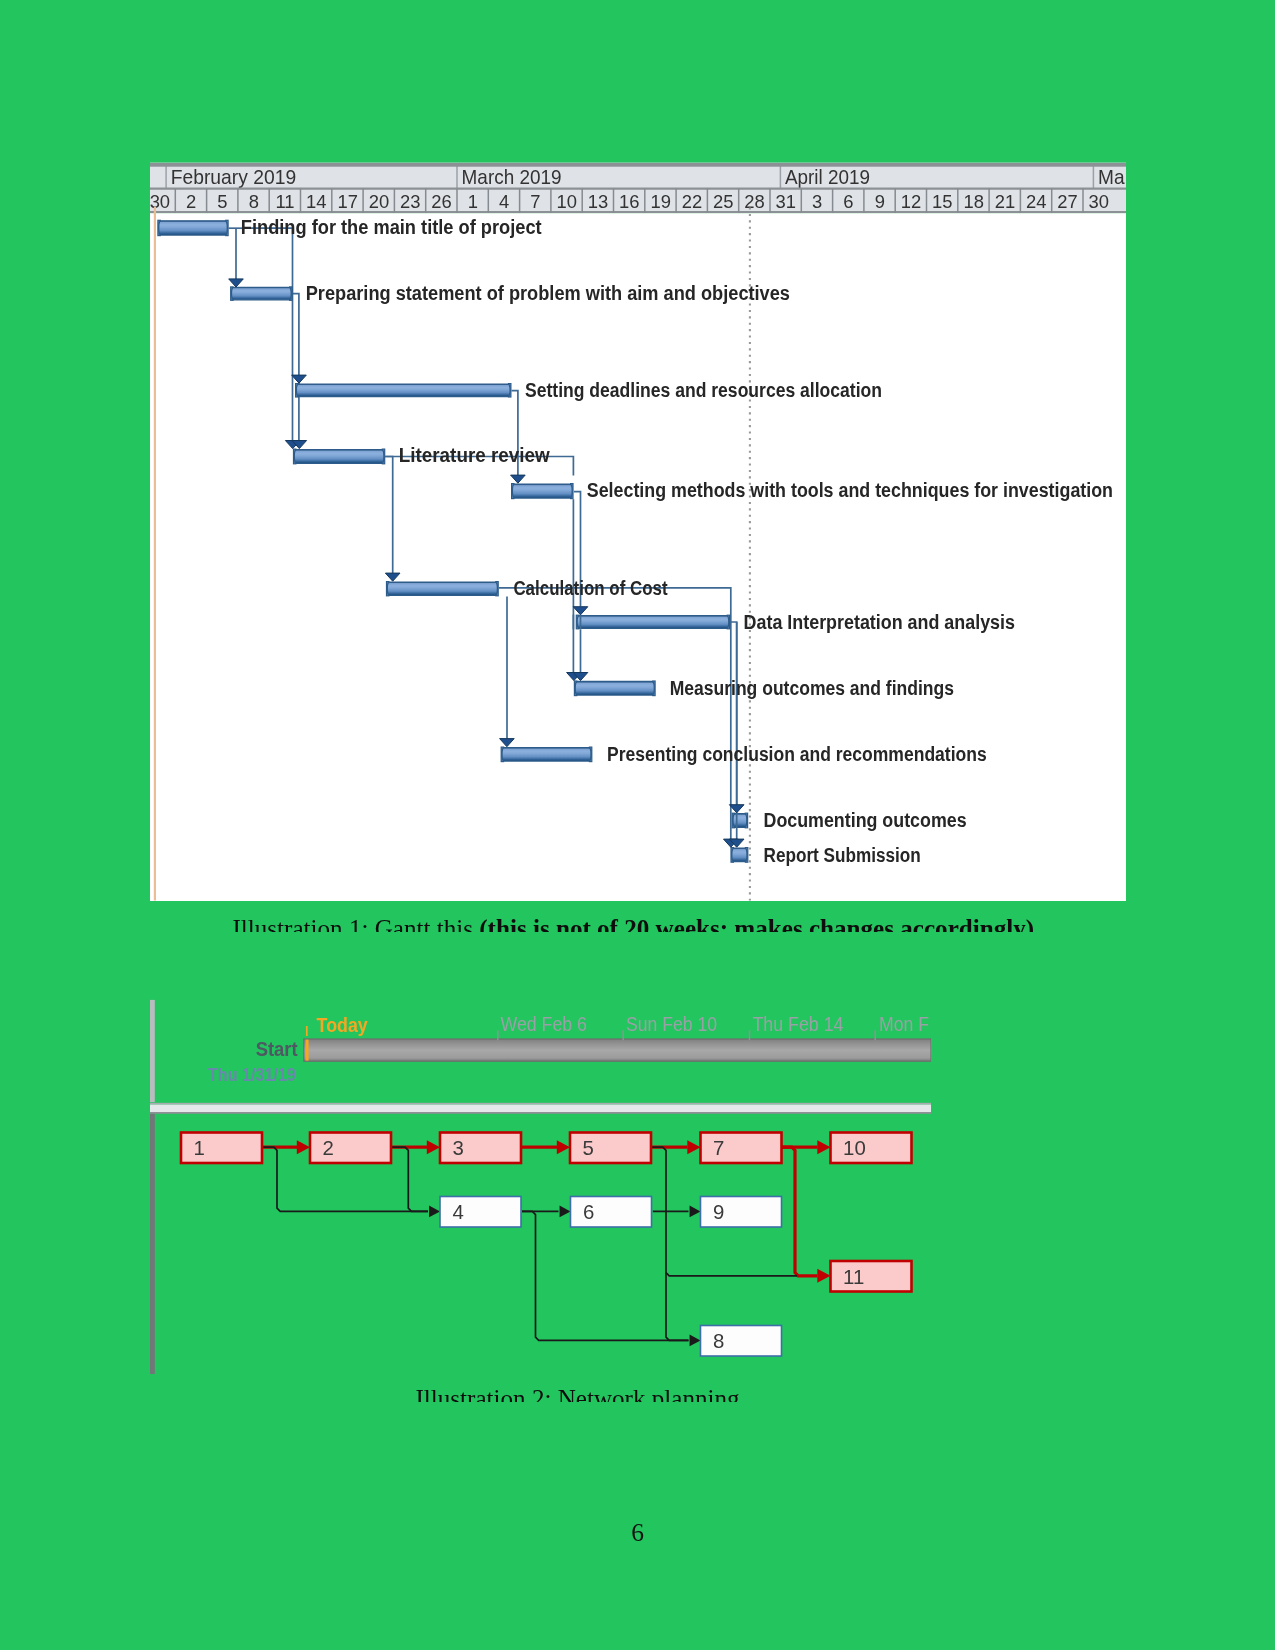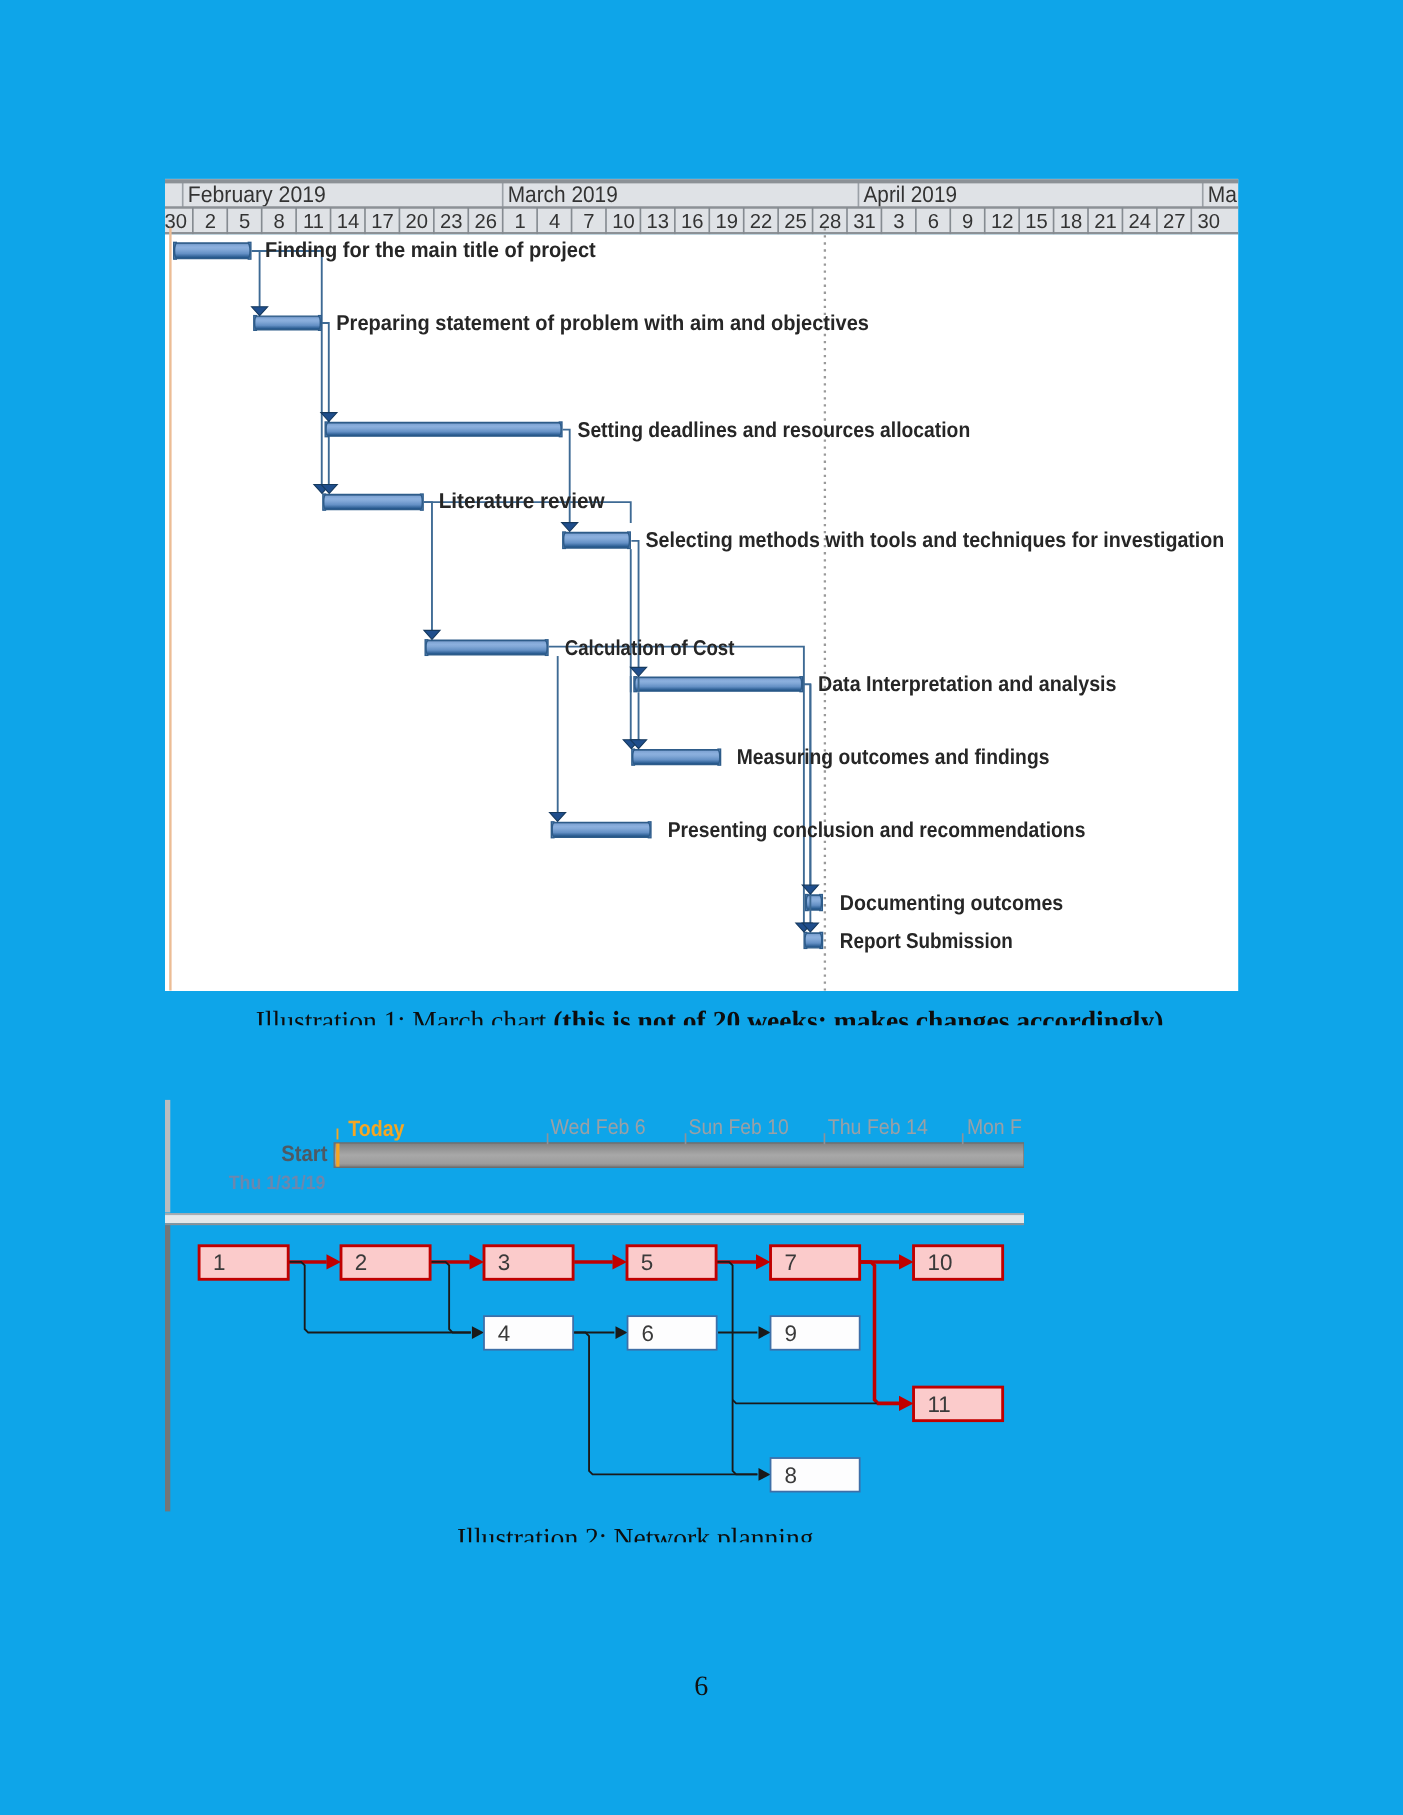--- a/index.html
+++ b/index.html
@@ -1,19 +1,19 @@
 <!DOCTYPE html>
 <html><head>
 <meta charset="utf-8">
 <title>Page 6</title>
 <style>
   html,body{margin:0;padding:0;background:#ffffff;}
   body{width:1275px;height:1650px;position:relative;overflow:hidden;
        font-family:"Liberation Serif", serif;}
-  .page{position:absolute;left:0;top:0;width:1275px;height:1650px;background:#0ea5e9;}
+  .page{position:absolute;left:0;top:0;width:1275px;height:1650px;background:#22c55e;}
 
   
   #gantt-figure{position:absolute;left:150px;top:161px;width:976px;height:740px;overflow:hidden;}
   #gantt-svg{position:absolute;left:0;top:0;}
 
   .cap-clip{position:absolute;overflow:hidden;}
   .cap{position:absolute;font-family:"Liberation Serif",serif;font-size:25.1px;color:#0d0d0d;white-space:nowrap;
        line-height:1;}
   .capb{font-weight:bold;}
 
@@ -223,21 +223,21 @@
           <text x="593.60" y="467.50" font-family="&quot;Liberation Sans&quot;,sans-serif" font-size="19.6px" font-weight="bold" textLength="271.4" lengthAdjust="spacingAndGlyphs" fill="#262626">Data Interpretation and analysis</text>
           <text x="519.70" y="533.50" font-family="&quot;Liberation Sans&quot;,sans-serif" font-size="19.6px" font-weight="bold" textLength="284.3" lengthAdjust="spacingAndGlyphs" fill="#262626">Measuring outcomes and findings</text>
           <text x="457.00" y="600.00" font-family="&quot;Liberation Sans&quot;,sans-serif" font-size="19.6px" font-weight="bold" textLength="379.7" lengthAdjust="spacingAndGlyphs" fill="#262626">Presenting conclusion and recommendations</text>
           <text x="613.50" y="666.00" font-family="&quot;Liberation Sans&quot;,sans-serif" font-size="19.6px" font-weight="bold" textLength="203.1" lengthAdjust="spacingAndGlyphs" fill="#262626">Documenting outcomes</text>
           <text x="613.50" y="700.50" font-family="&quot;Liberation Sans&quot;,sans-serif" font-size="19.6px" font-weight="bold" textLength="157.3" lengthAdjust="spacingAndGlyphs" fill="#262626">Report Submission</text>
         </g>
       </svg>
   </div>
 
   <div class="cap-clip" style="left:0px;top:905px;width:1275px;height:26.5px;">
-    <div class="cap" id="cap1" style="left:232.5px;top:11px;"><span>Illustration 1: March chart </span><span class="capb">(this is not of 20 weeks; makes changes accordingly)</span></div>
+    <div class="cap" id="cap1" style="left:232.5px;top:11px;"><span>Illustration 1: Gantt this </span><span class="capb">(this is not of 20 weeks; makes changes accordingly)</span></div>
   </div>
 
   <div id="net-figure">
     <svg id="net-svg" width="781" height="382" viewBox="0 0 781 382">
         <defs>
           <linearGradient id="sumGrad" x1="0" y1="0" x2="0" y2="1">
             <stop offset="0.00" stop-color="#7F7F7F"></stop>
             <stop offset="0.16" stop-color="#8E8E8E"></stop>
             <stop offset="0.50" stop-color="#A8A8A8"></stop>
             <stop offset="0.85" stop-color="#9C9C9C"></stop>

